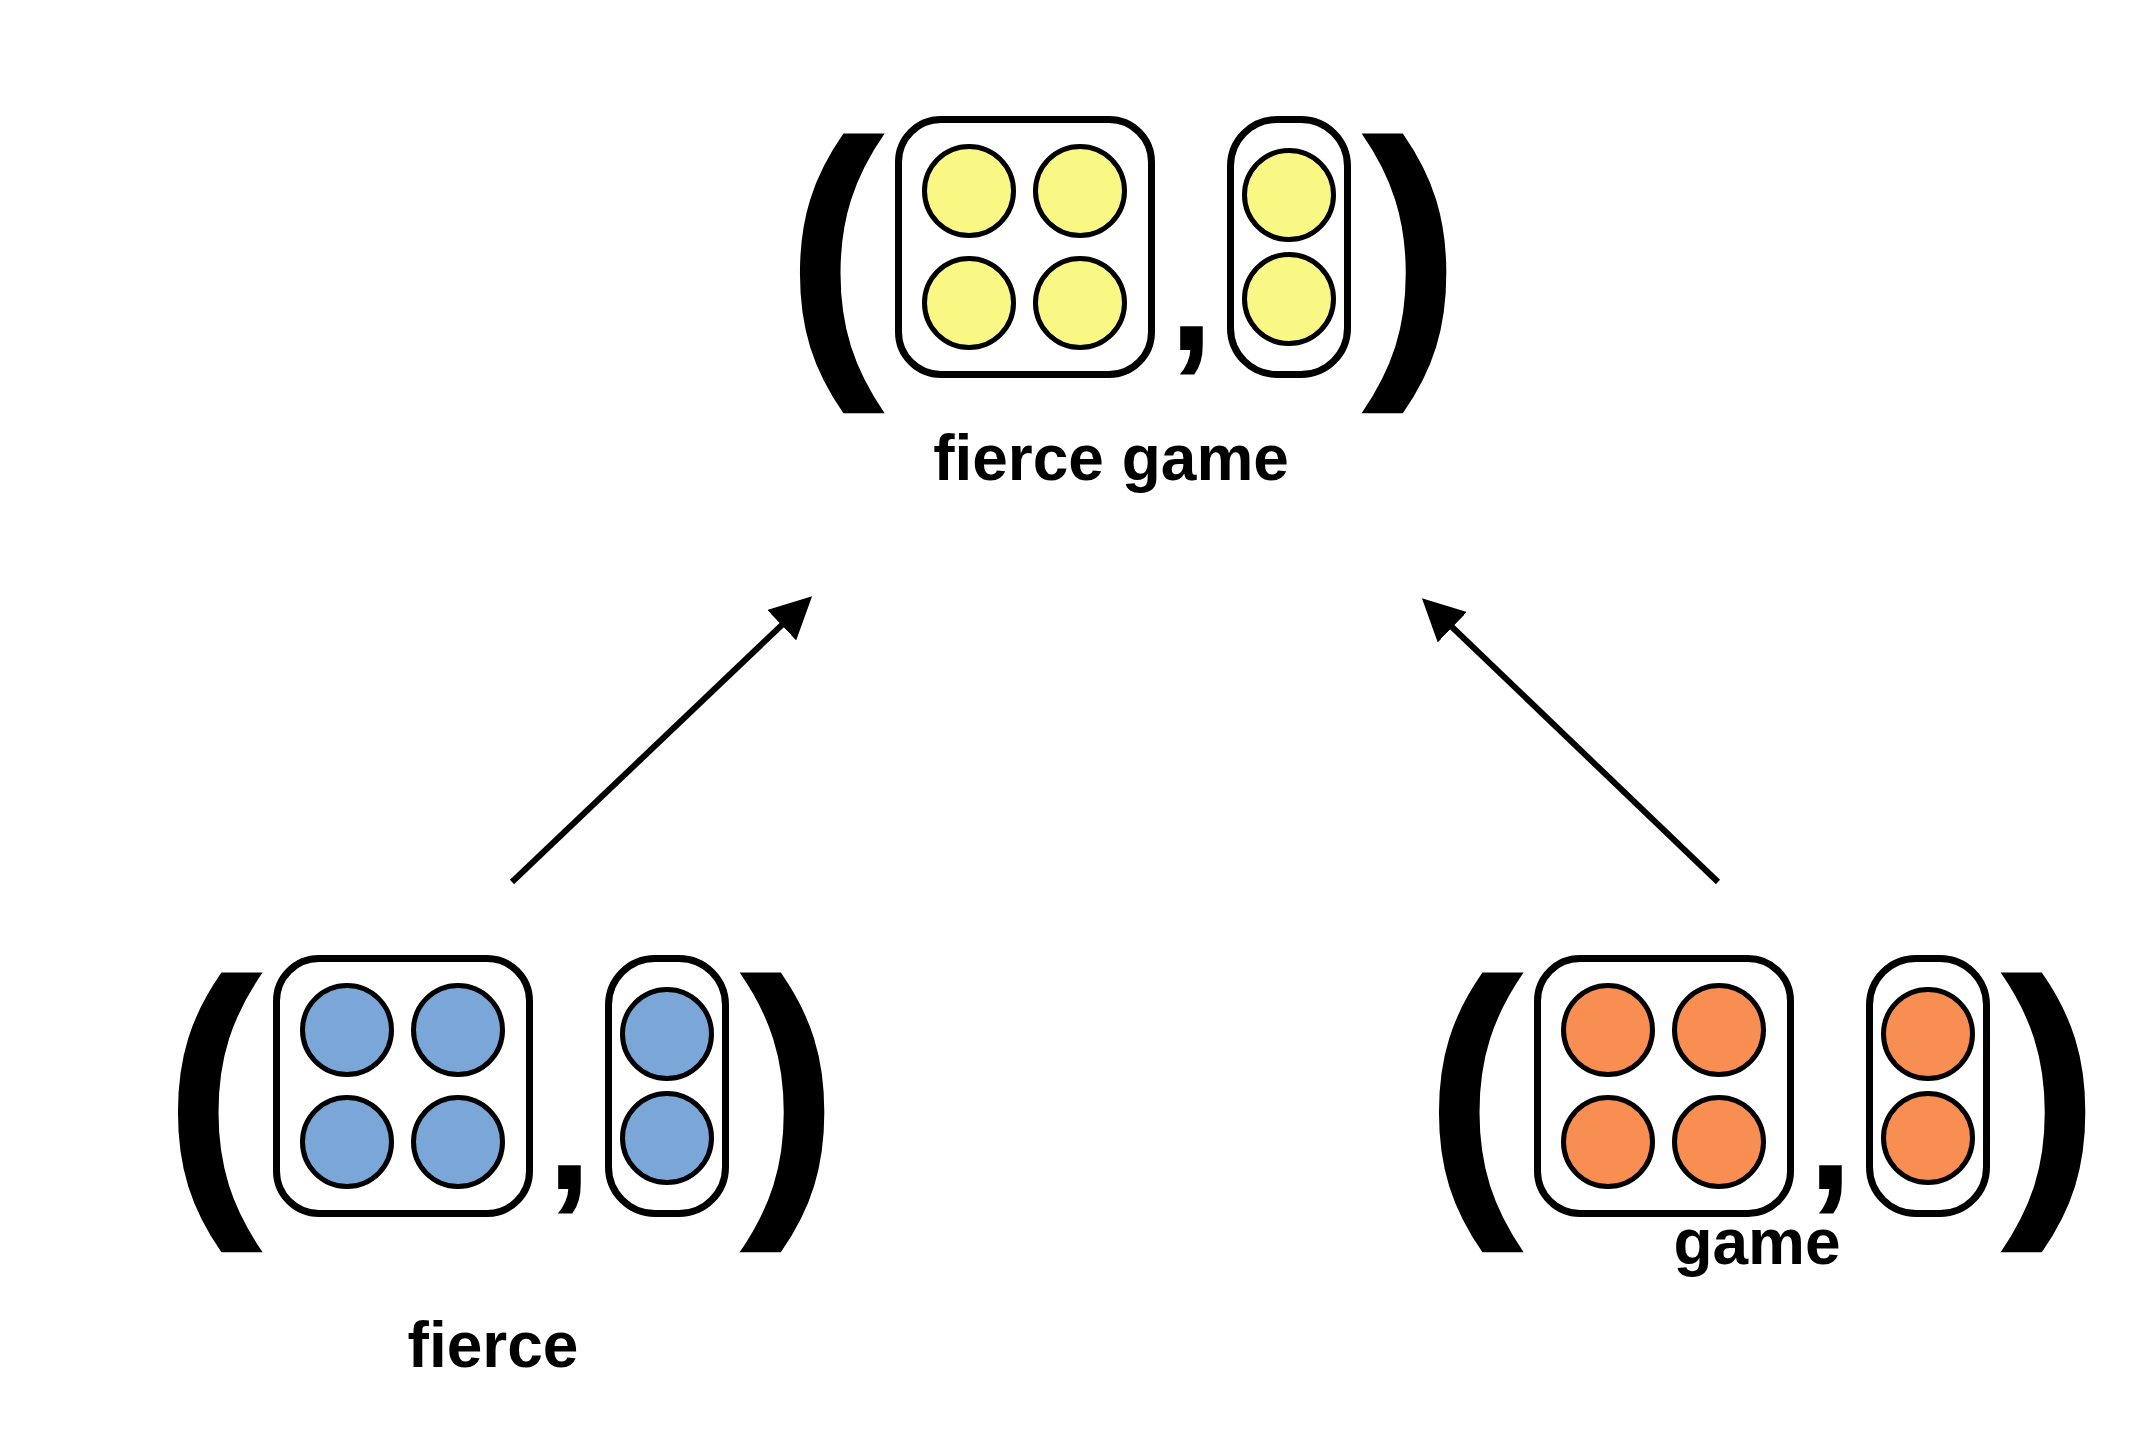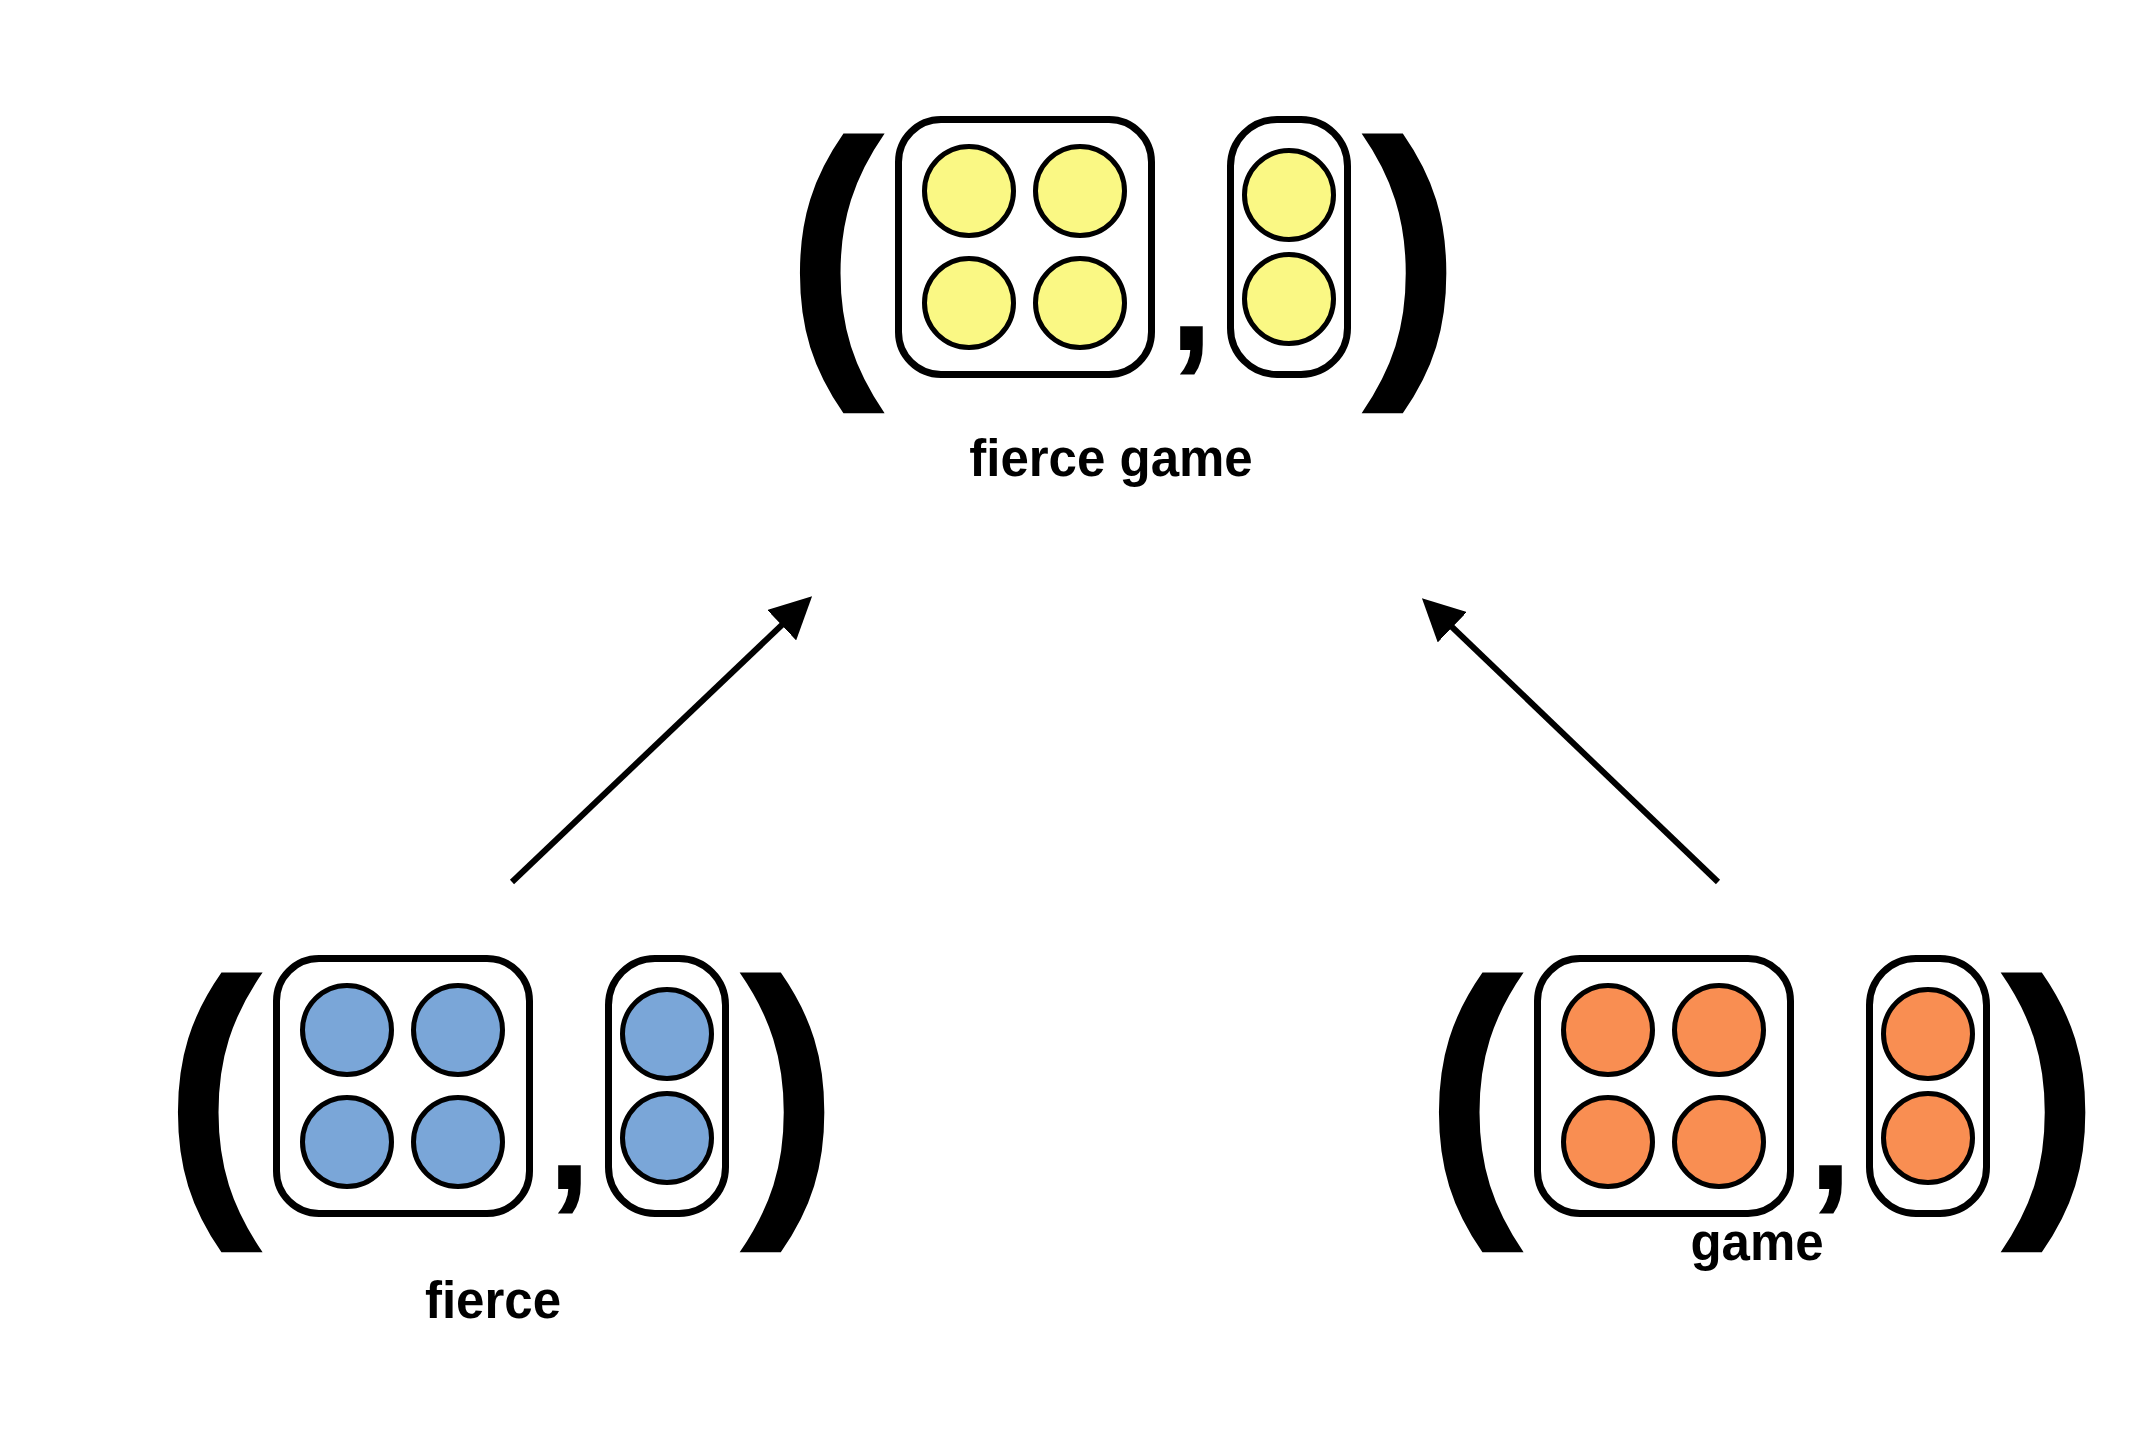--- a/index.html
+++ b/index.html
@@ -66,21 +66,21 @@
   .dot {
     width: 94px;
     height: 94px;
     border: 5px solid #000;
     border-radius: 50%;
     background: var(--dot-color, #ccc);
   }
   .node-label {
     position: absolute;
     transform: translate(-50%, -50%);
-    font-size: 51px;
+    font-size: 64px;
     font-weight: bold;
     color: #000;
     white-space: nowrap;
     text-align: right;
   }
 </style>
 </head>
 <body>
 
 <div class="canvas">
@@ -120,21 +120,21 @@
       <div class="dot"></div>
       <div class="dot"></div>
     </div>
     <span class="comma">,</span>
     <div class="vector-box">
       <div class="dot"></div>
       <div class="dot"></div>
     </div>
     <span class="paren">)</span>
   </div>
-  <div class="node-label" style="left:493px; top:1300px;">fierce</div>
+  <div class="node-label" style="left:493px; top:1345px;">fierce</div>
 
   <div class="tuple" style="left: 1424px; top: 936px; --dot-color: #F98E52;">
     <span class="paren">(</span>
     <div class="matrix-box">
       <div class="dot"></div>
       <div class="dot"></div>
       <div class="dot"></div>
       <div class="dot"></div>
     </div>
     <span class="comma">,</span>

